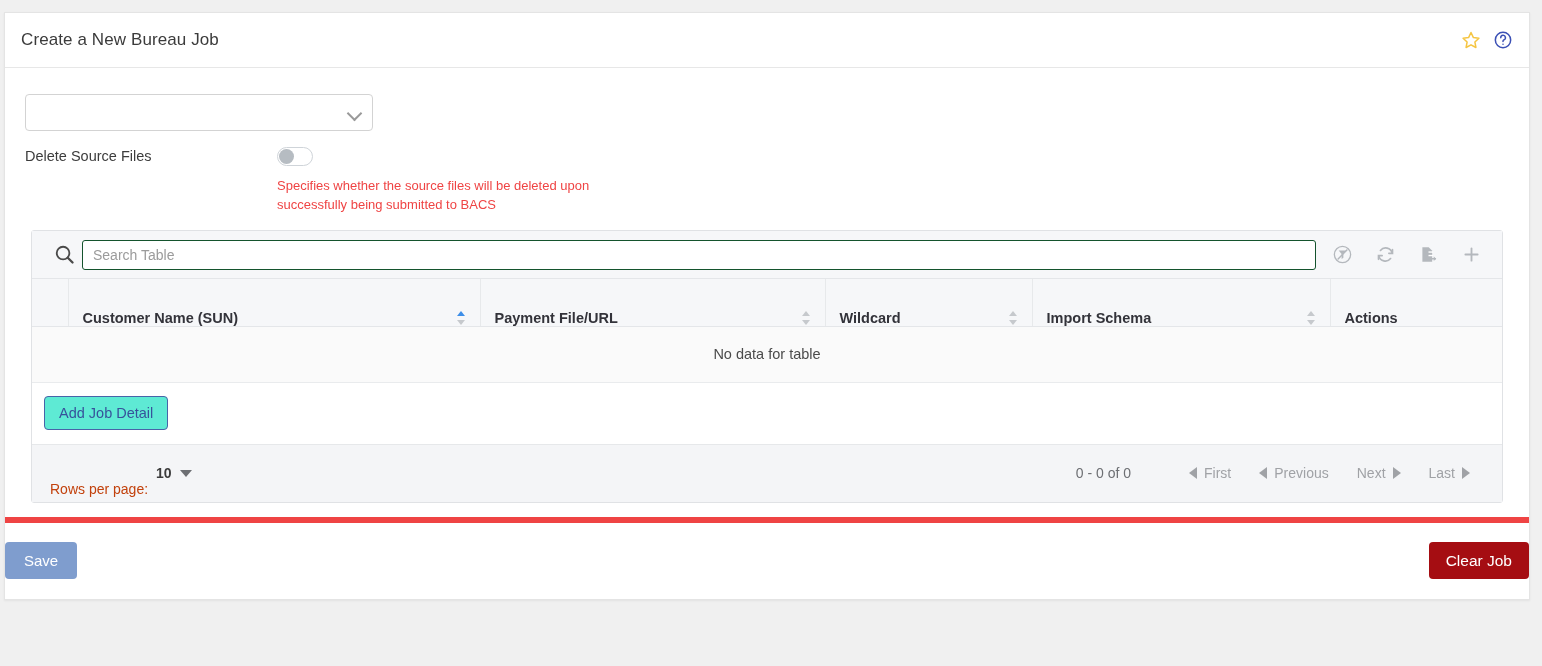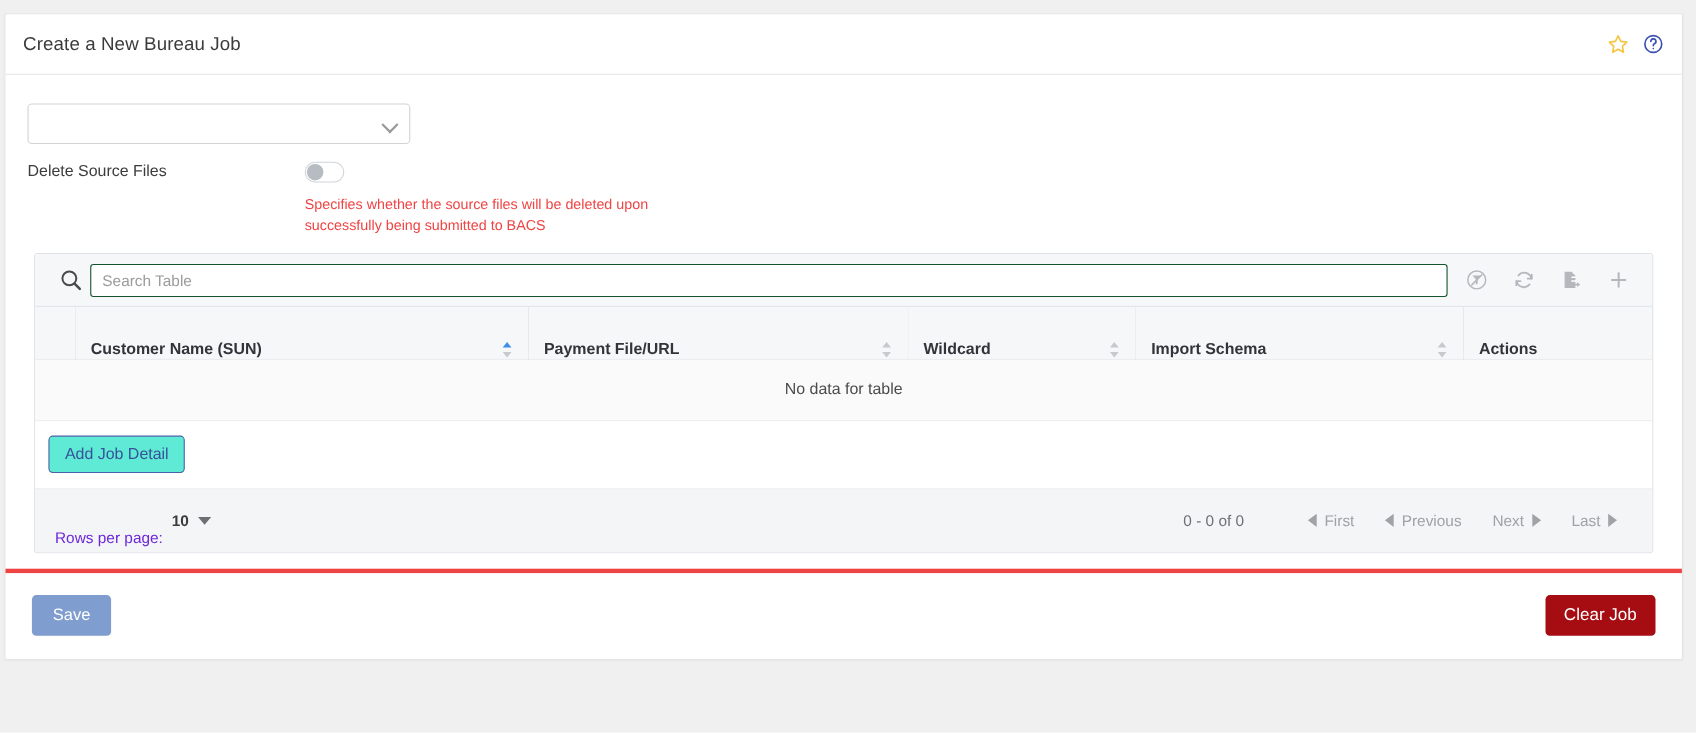--- a/index.html
+++ b/index.html
@@ -310,21 +310,21 @@
     padding: 0 18px;
     box-sizing: border-box;
     font-size: 14px;
     color: #6d6f73;
   }
   .rows-per-page {
     display: flex;
     align-items: center;
     gap: 8px;
   }
-  .rpp-label { color: #6d28d9; margin-top: 32px; }
+  .rpp-label { color: #c2410c; margin-top: 32px; }
   .rpp-value {
     font-weight: bold;
     color: #3c3c3c;
     cursor: pointer;
   }
   .caret-down {
     width: 0; height: 0;
     border-left: 6px solid transparent;
     border-right: 6px solid transparent;
     border-top: 7px solid #6d6f73;
@@ -358,25 +358,25 @@
   }
   .tri-right {
     width: 0; height: 0;
     border-top: 6px solid transparent;
     border-bottom: 6px solid transparent;
     border-left: 8px solid #a0a2a6;
   }
 
   
   .card-footer {
-    border-top: 4px solid #ef4444;
+    border-top: 6px solid #ef4444;
     height: 82px;
     display: flex;
     align-items: center;
-    padding: 0 24px;
+    padding: 0 0;
     box-sizing: border-box;
   }
   .btn-save {
     background: #7f9dce;
     color: #ffffff;
     border: none;
     border-radius: 4px;
     padding: 11px 19px;
     font-family: "Liberation Sans", sans-serif;
     font-size: 15px;

